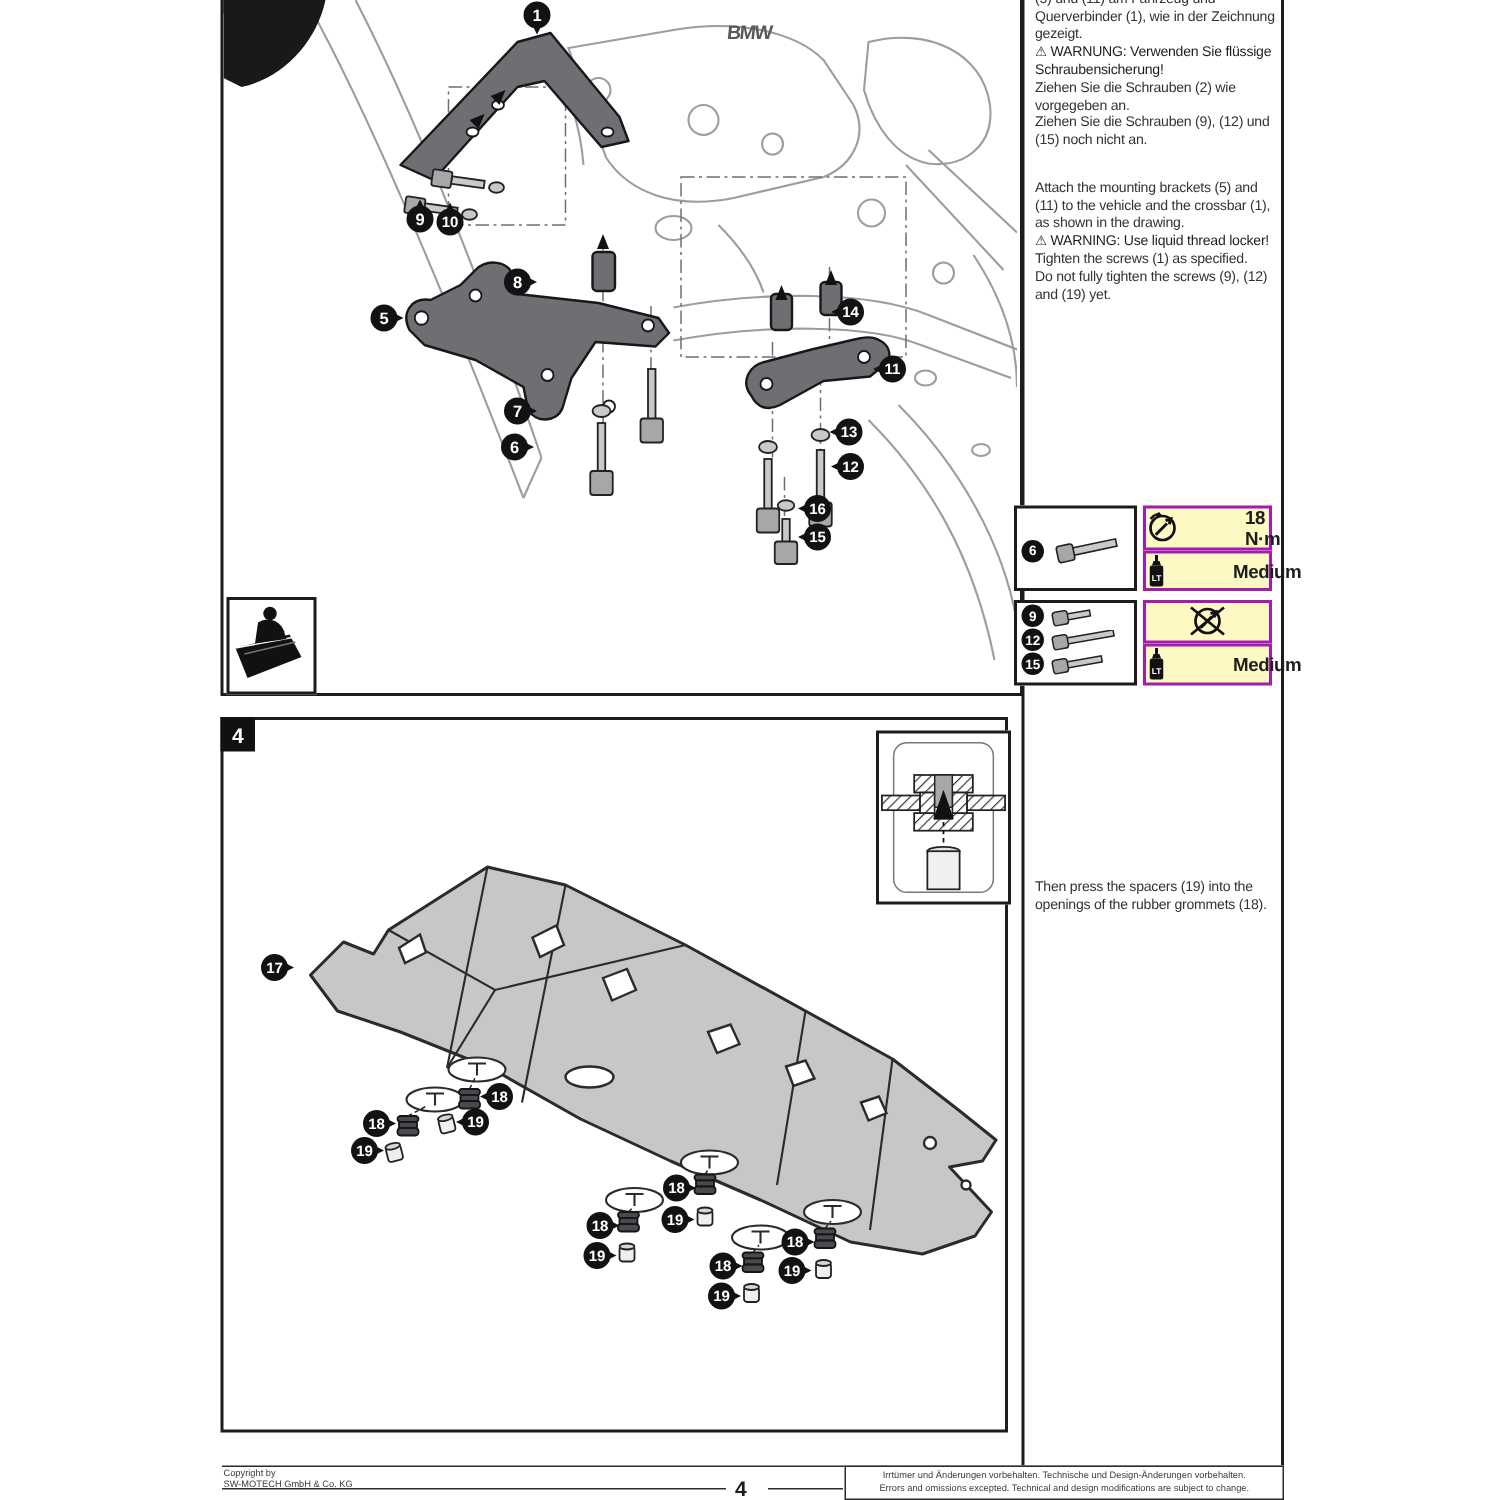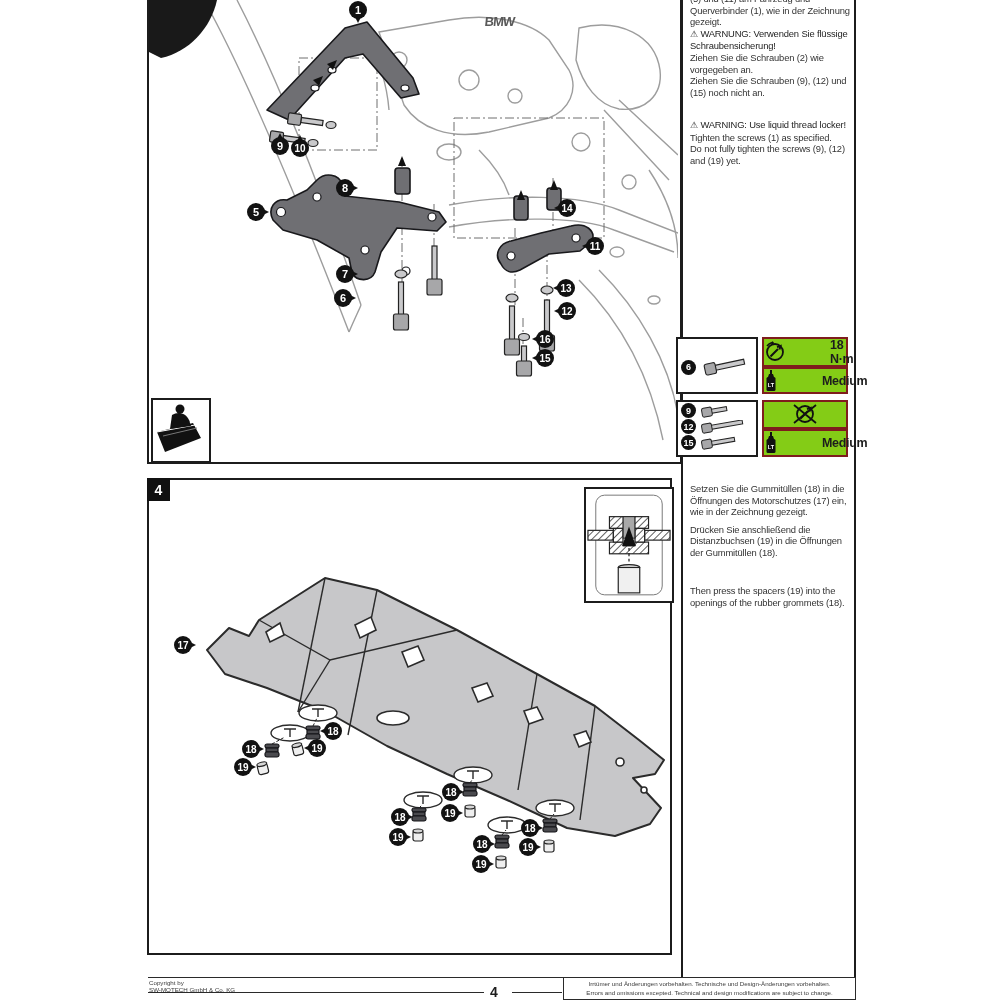--- a/index.html
+++ b/index.html
@@ -15,21 +15,21 @@
   
   .txtcol{position:absolute;width:162px;font-size:9.4px;line-height:11.6px;letter-spacing:-0.15px;color:#333;}
   .txtcol p{margin:0 0 11px 0;}
   .txtcol p.warn{font-weight:normal;color:#1d1d1d;margin:0 0 0 0;}
   .txtcol p.tight{margin:0;}
   .warn-icon{font-size:9px;}
   
   .torque-box{position:absolute;display:flex;background:#fff;}
   .parts-cell{width:82px;border:2px solid #1c1c1c;background:#fff;position:relative;}
   .vals{display:flex;flex-direction:column;justify-content:space-between;margin-left:4px;width:86px;}
-  .val-cell{height:26px;background:#84cc16;border:2px solid #7f1d1d;display:flex;align-items:center;gap:44px;}
+  .val-cell{height:26px;background:#fef9c3;border:2px solid #a21caf;display:flex;align-items:center;gap:44px;}
   .val-ic{width:30px;display:flex;justify-content:center;}
   .val-label{font-weight:bold;font-size:12.5px;color:#1d1d1d;letter-spacing:-0.3px;}
   .pball{display:inline-flex;width:15px;height:15px;border-radius:50%;background:#111;color:#fff;
          align-items:center;justify-content:center;font-size:9px;font-weight:bold;flex:none;}
   .prow{display:flex;align-items:center;gap:3px;padding:1px 0 0 3px;}
   
   .minibox{position:absolute;border:2px solid #1c1c1c;background:#fff;}
   
   .callout circle{fill:#121212;}
   .callout path{fill:#121212;}
@@ -307,20 +307,21 @@
     </div>
   </div>
 
   <div class="txtcol" style="left:690px;top:-7px;">
     <p class="tight">(5) und (11) am Fahrzeug und Querverbinder (1), wie in der Zeichnung gezeigt.</p>
     <p class="warn"><span class="warn-icon">⚠</span> <span>WARNUNG: Verwenden Sie flüssige Schraubensicherung!</span></p>
     <p class="tight">Ziehen Sie die Schrauben (2) wie vorgegeben an.</p>
     <p class="tight">Ziehen Sie die Schrauben (9), (12) und (15) noch nicht an.</p>
   </div>
   <div class="txtcol" style="left:690px;top:119px;">
+    <p class="tight">Attach the mounting brackets (5) and (11) to the vehicle and the crossbar (1), as shown in the drawing.</p>
     <p class="warn"><span class="warn-icon">⚠</span> <span>WARNING: Use liquid thread locker!</span></p>
     <p class="tight">Tighten the screws (1) as specified.</p>
     <p class="tight">Do not fully tighten the screws (9), (12) and (19) yet.</p>
   </div>
 
   <div class="panel-border" style="left:147px;top:478px;width:521px;height:473px;"></div>
   <div class="step-marker" style="left:147px;top:478px;width:23px;height:23px;">
     <span>4</span>
   </div>
 
@@ -504,24 +505,20 @@
         <circle r="9"></circle>
         <text y="3.5">18</text>
       </g>
     <g class="callout small" transform="translate(331,374)">
         <path d="M5,-4 L13,0 L5,4 Z"></path>
         <circle r="9"></circle>
         <text y="3.5">19</text>
       </g>
   </svg>
 
-  <div class="txtcol" style="left:690px;top:483px;">
-    <p style="margin-bottom:6px;">Setzen Sie die Gummitüllen (18) in die Öffnungen des Motorschutzes (17) ein, wie in der Zeichnung gezeigt.</p>
-    <p>Drücken Sie anschließend die Distanzbuchsen (19) in die Öffnungen der Gummitüllen (18).</p>
-  </div>
   <div class="txtcol" style="left:690px;top:585px;">
     <p>Then press the spacers (19) into the openings of the rubber grommets (18).</p>
   </div>
 
   <div class="hrule" style="left:148px;top:977px;width:707px;"></div>
   <div class="foot-small" style="left:149px;top:979px;">
     <div>Copyright by</div>
     <div>SW-MOTECH GmbH &amp; Co. KG</div>
   </div>
   <div class="hrule" style="left:148px;top:992px;width:336px;"></div>

